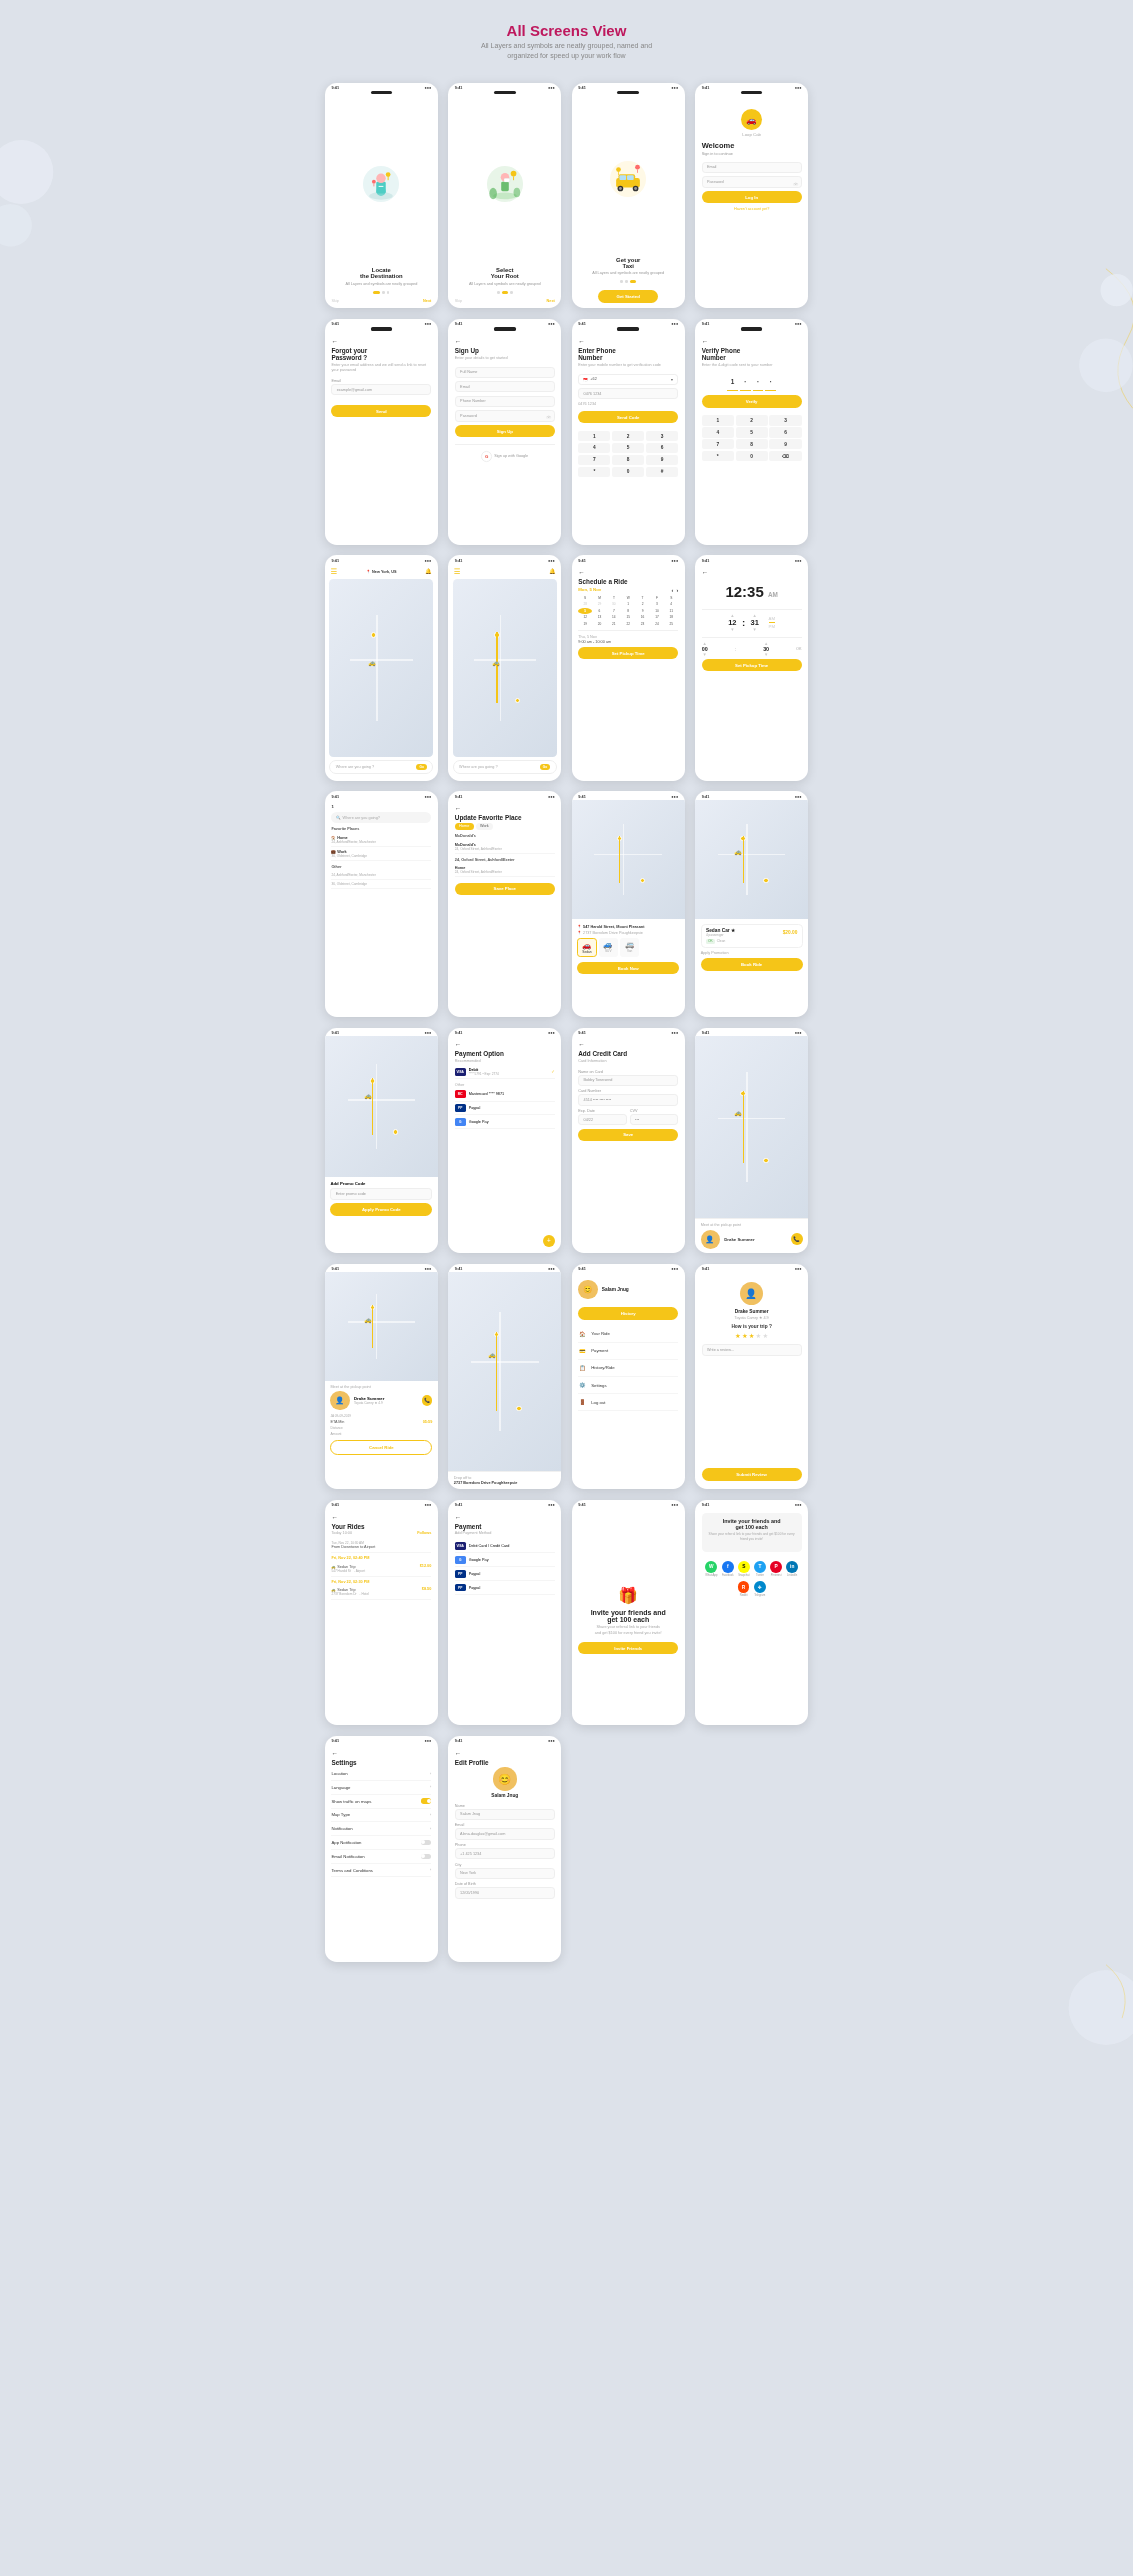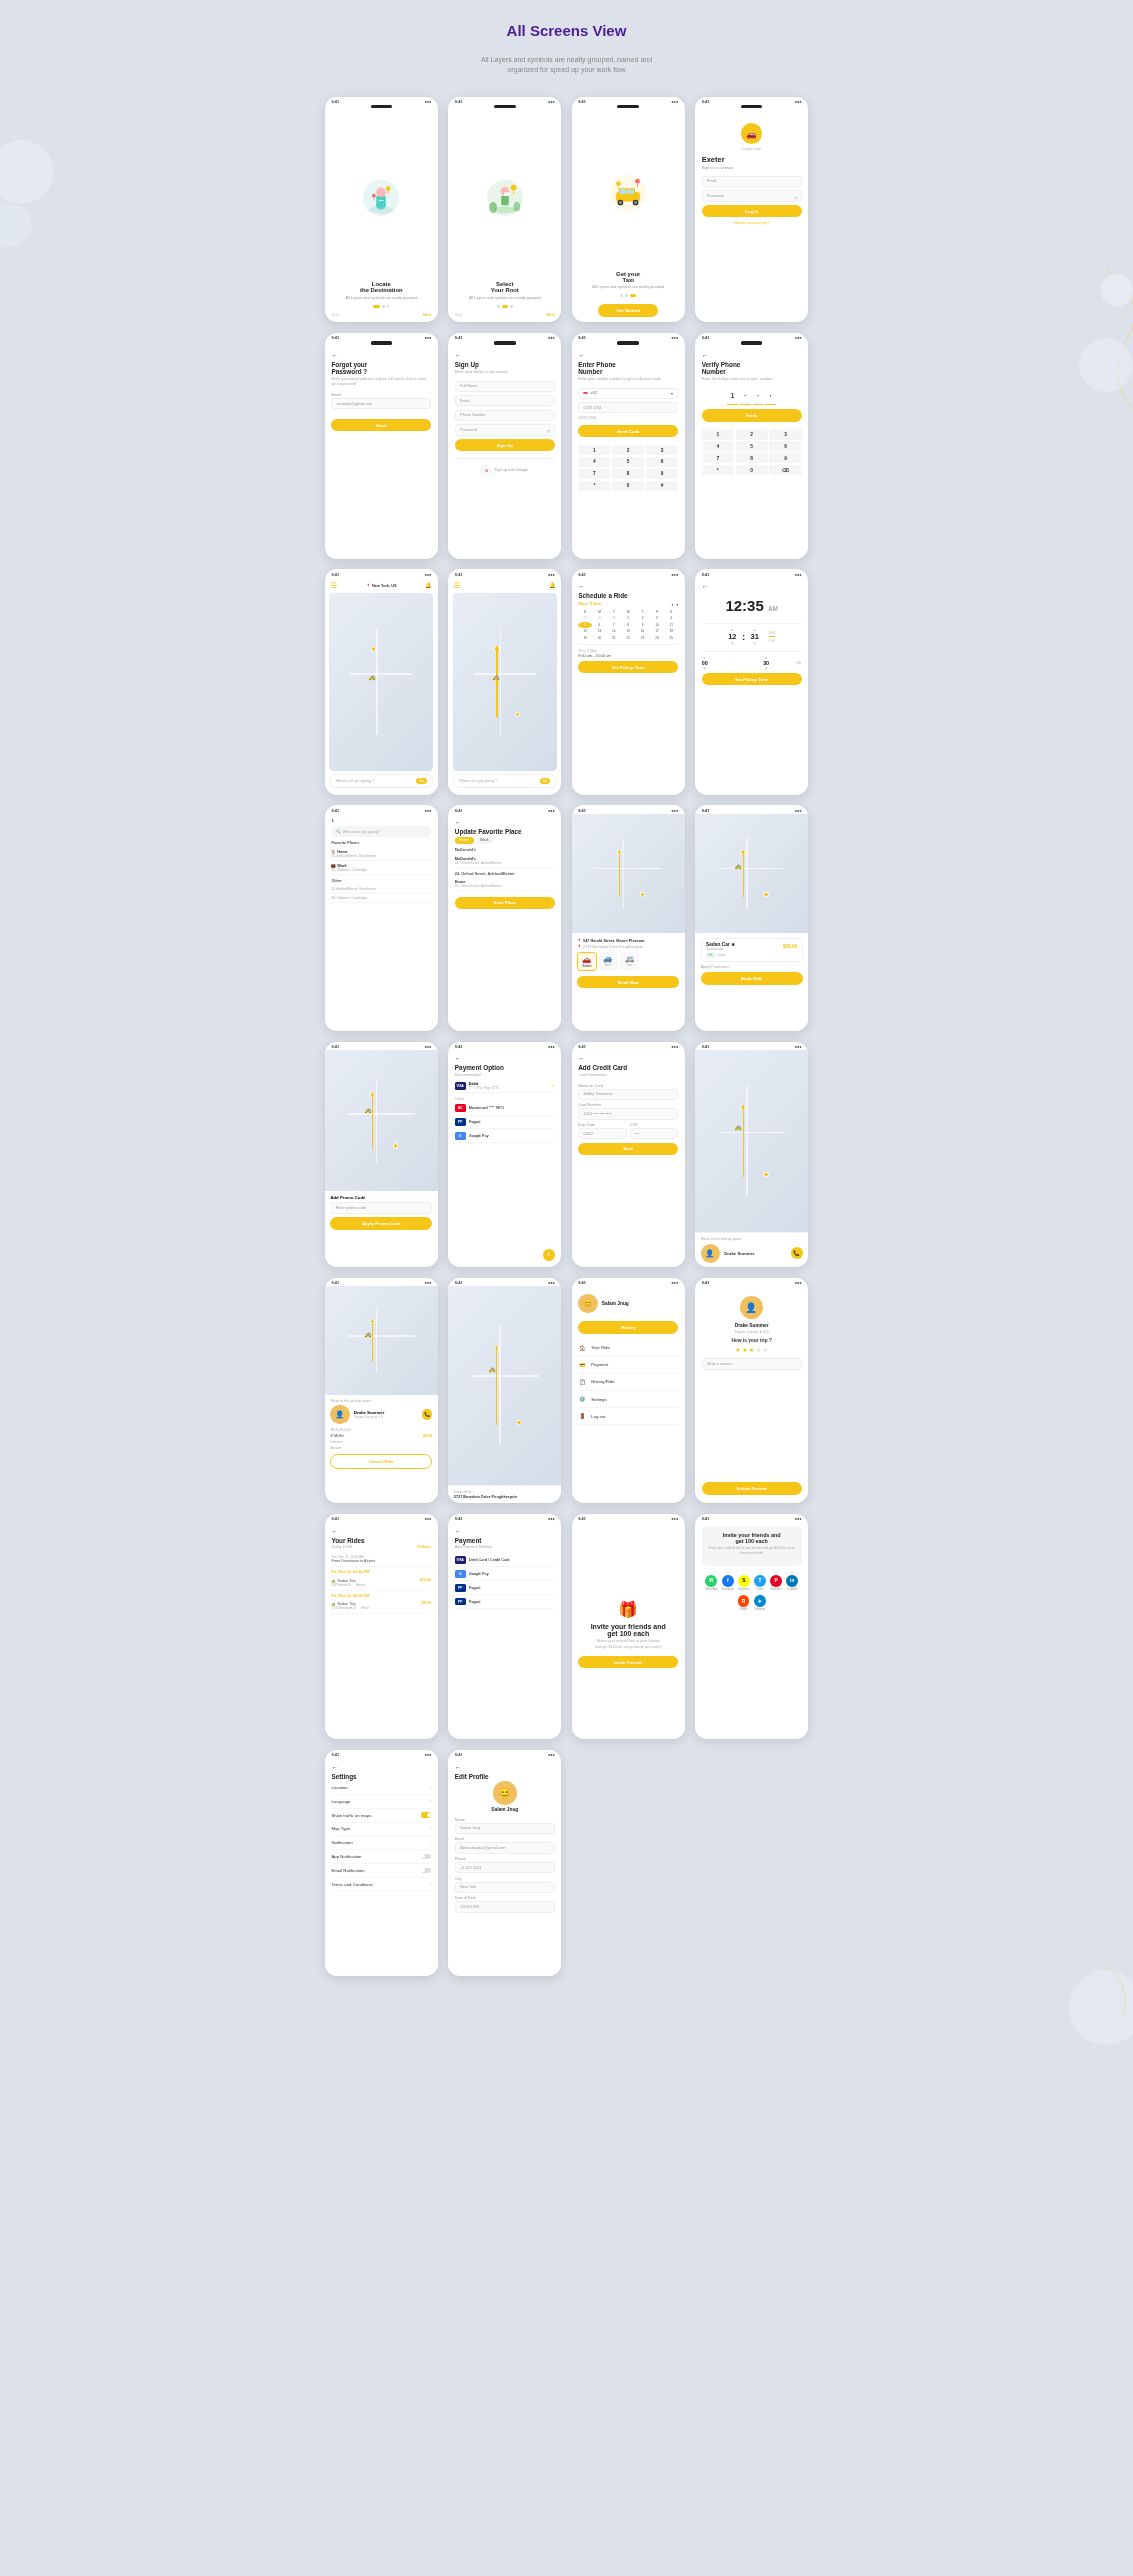--- a/index.html
+++ b/index.html
@@ -9,22 +9,22 @@
       min-height: 100vh;
       padding: 21.5px 10.7px;
     }
     .page-header {
       text-align: center;
       margin-bottom: 21.5px;
     }
     .page-title {
       font-size: 15px;
       font-weight: 700;
-      color: #4c1d95;
-      margin-bottom: 16px;
+      color: #be185d;
+      margin-bottom: 2px;
     }
     .page-subtitle {
       font-size: 7px;
       color: #888;
       line-height: 1.5;
     }
     .phone-frame {
       background: #fff;
       border-radius: 11.8px;
       overflow: hidden;
@@ -724,21 +724,21 @@
             <span>●●●</span>
           </div>
         <div class="phone-notch"></div>
         <div class="screen-content">
           <div class="welcome-logo">
             <div class="logo-circle">
               <span>🚗</span>
             </div>
             <div style="font-size:4.3px;color:#aaa;margin-bottom:1.1px;">Loop Cab</div>
           </div>
-          <div class="welcome-title">Exeter</div>
+          <div class="welcome-title">Welcome</div>
           <div class="welcome-sub">Sign in to continue</div>
           <div class="input-with-icon">
             <div class="input-field">Email</div>
           </div>
           <div class="input-with-icon">
             <div class="input-field">Password</div>
             <span class="icon-right">👁</span>
           </div>
           <div class="btn-primary">Log In</div>
           <div class="link-text">Haven't account yet?</div>

